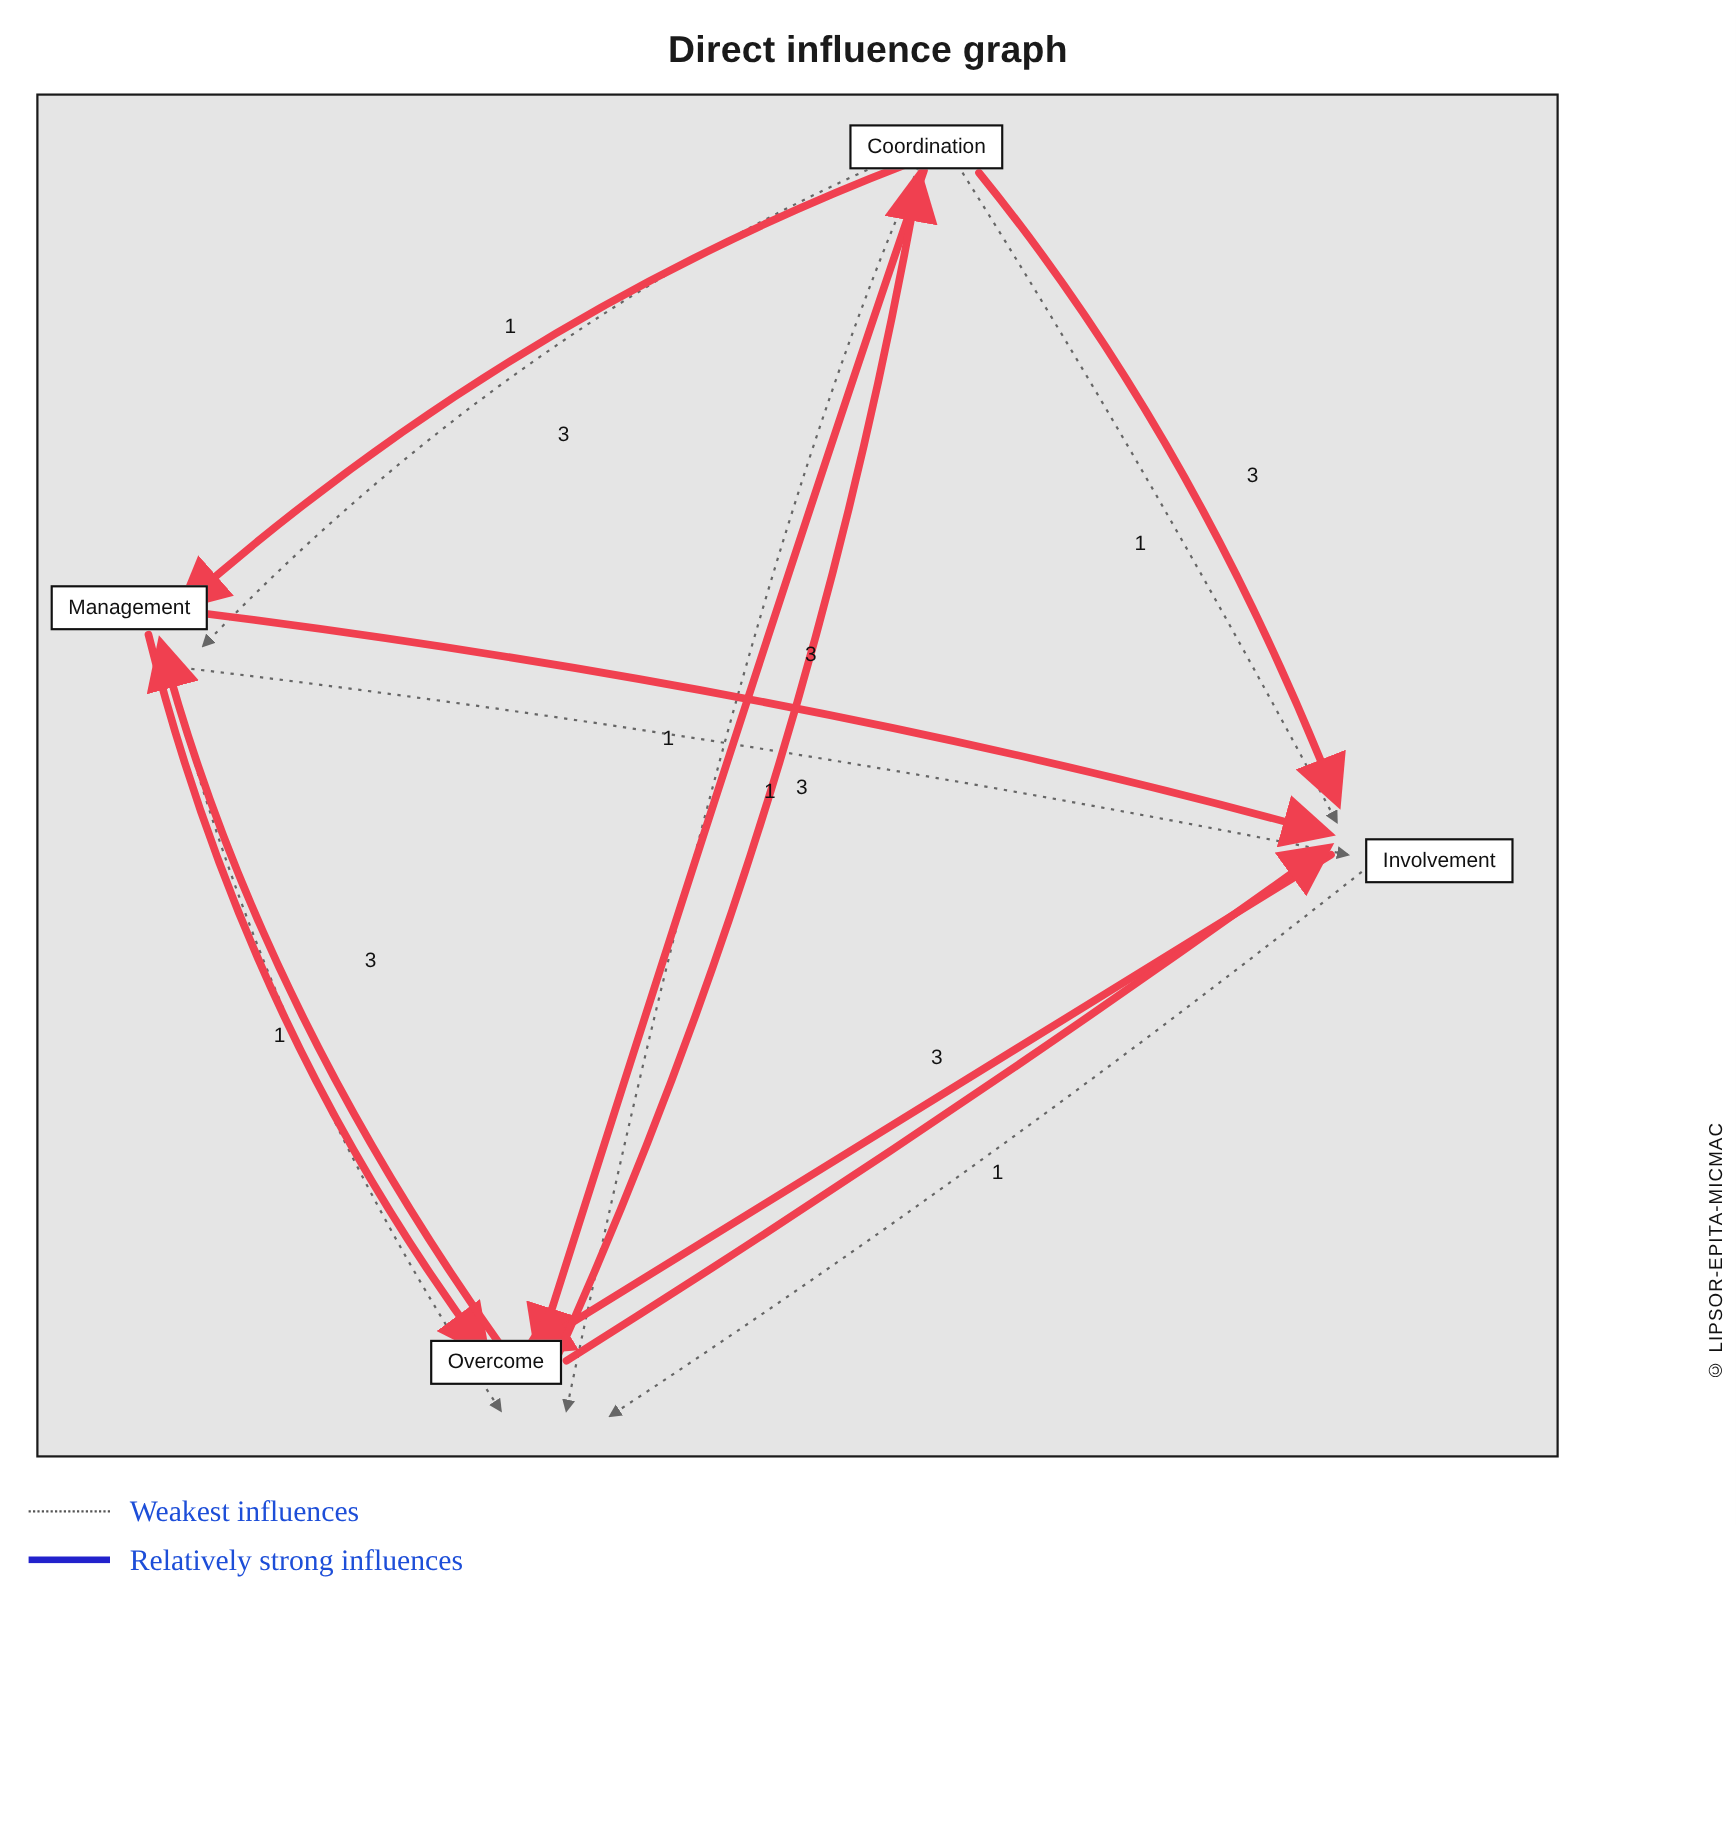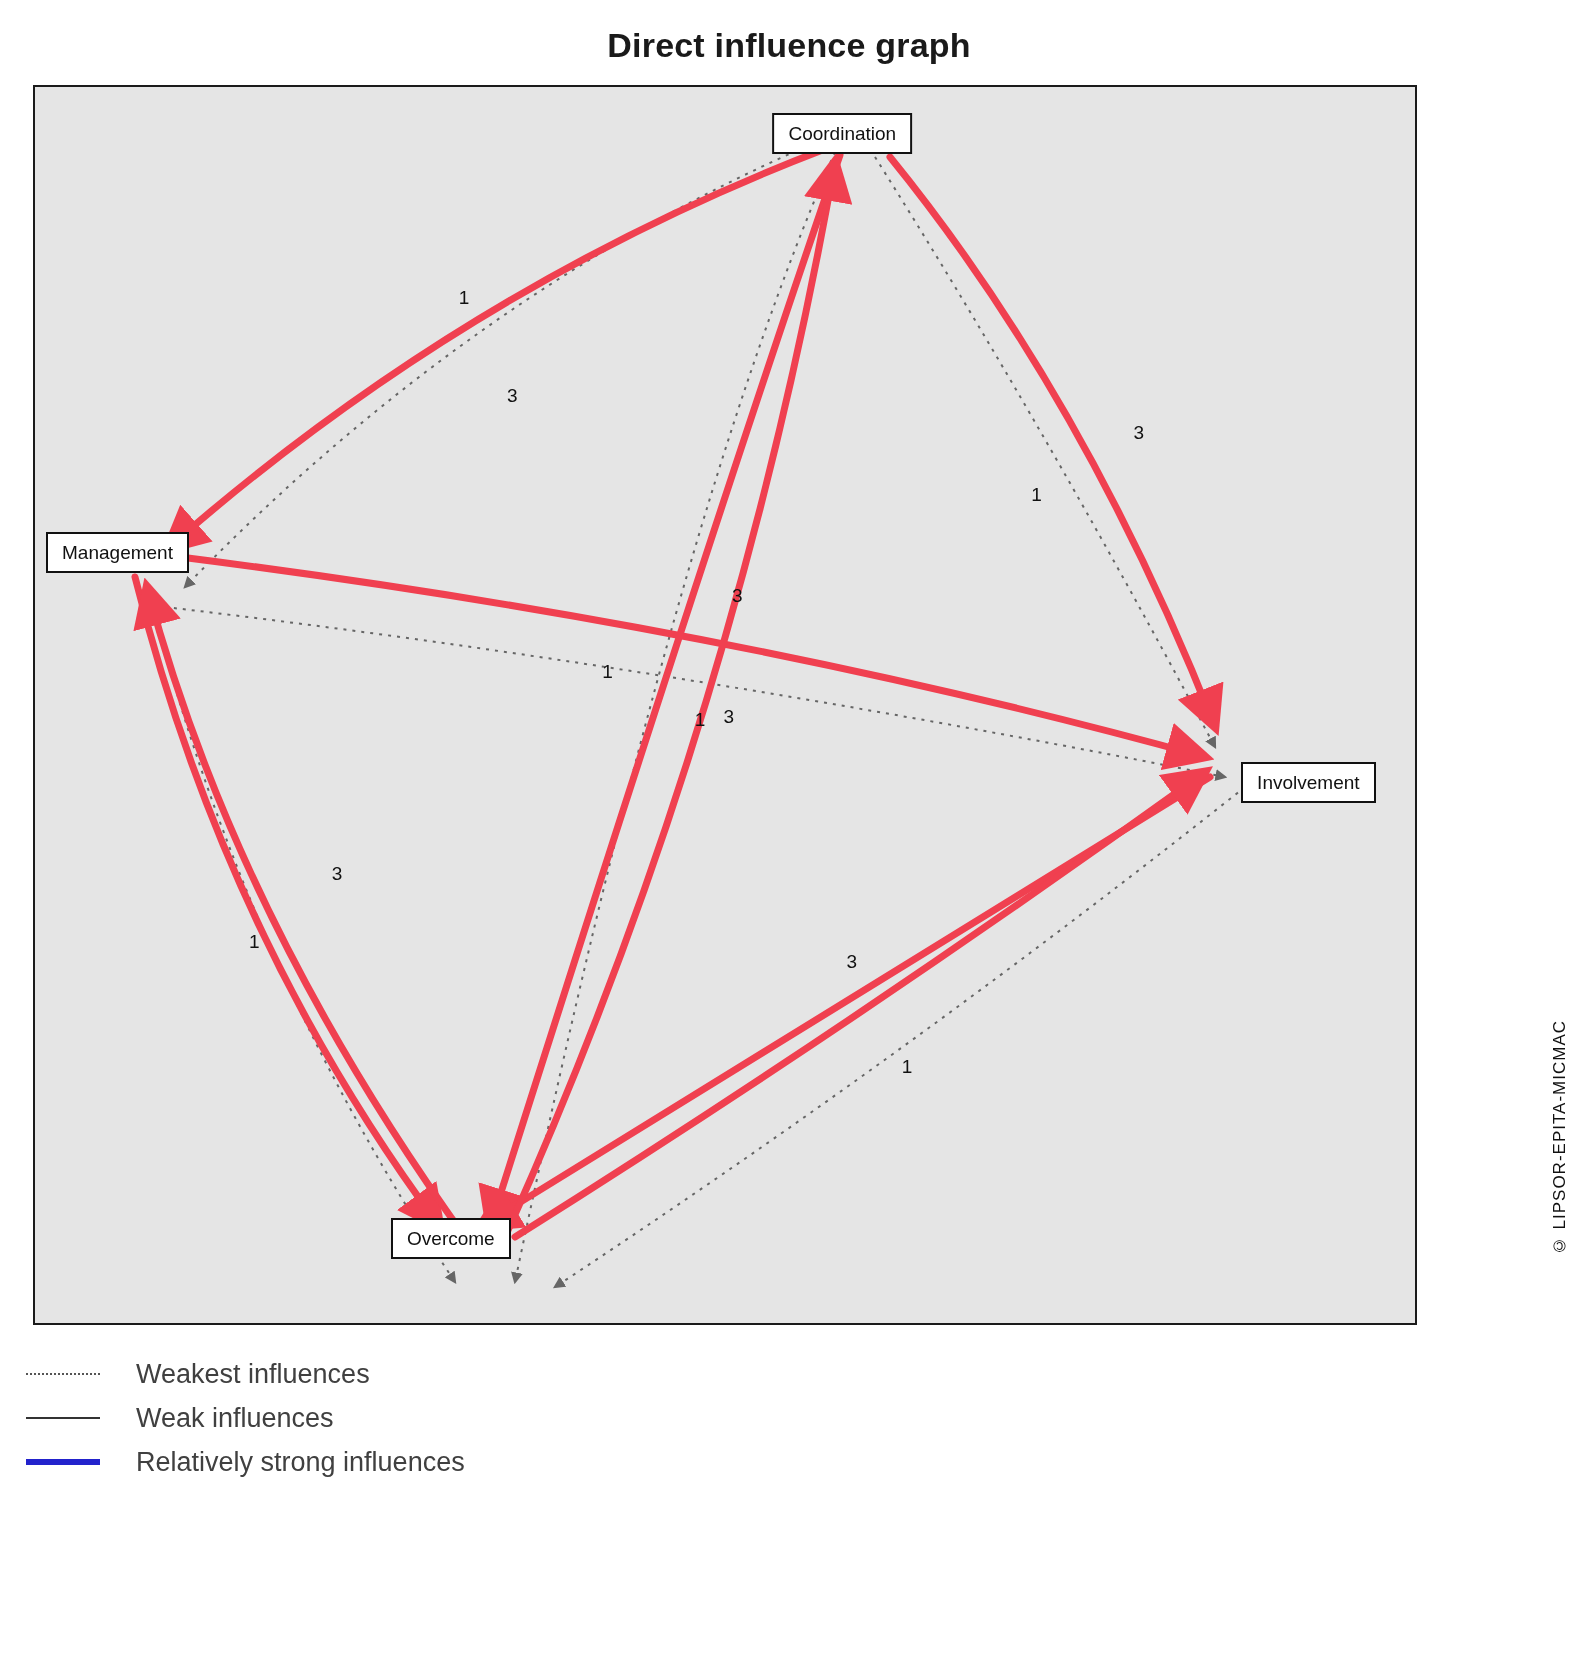--- a/index.html
+++ b/index.html
@@ -96,23 +96,24 @@
   .legend-swatch i {
     position: absolute;
     left: 2px;
     right: 2px;
     top: 50%;
     transform: translateY(-50%);
     display: block;
   }
   .legend-label {
     font-size: 27px;
-    color: #404040;
-    margin-left: 34px;
+    color: #1d4ed8;
+    margin-left: 16px;
     white-space: nowrap;
+    font-family: Liberation Serif, serif;
   }
 </style>
 </head>
 <body>
 
 <div id="title">Direct influence graph</div>
 
 <div id="plot">
 
   <svg id="graph-svg" viewBox="0 0 1384 1240" preserveAspectRatio="none">
@@ -179,23 +180,17 @@
 
 <div id="legend">
   <div class="legend-row">
     <span class="legend-swatch">
         <i style="border-top:2px dotted #555555;"></i>
       </span>
     <span class="legend-label">Weakest influences</span>
   </div>
   <div class="legend-row">
     <span class="legend-swatch">
-        <i style="border-top:2px solid #333333;"></i>
-      </span>
-    <span class="legend-label">Weak influences</span>
-  </div>
-  <div class="legend-row">
-    <span class="legend-swatch">
         <i style="border-top:6px solid #2222cc;"></i>
       </span>
     <span class="legend-label">Relatively strong influences</span>
   </div>
 </div>
 
 </body></html>

